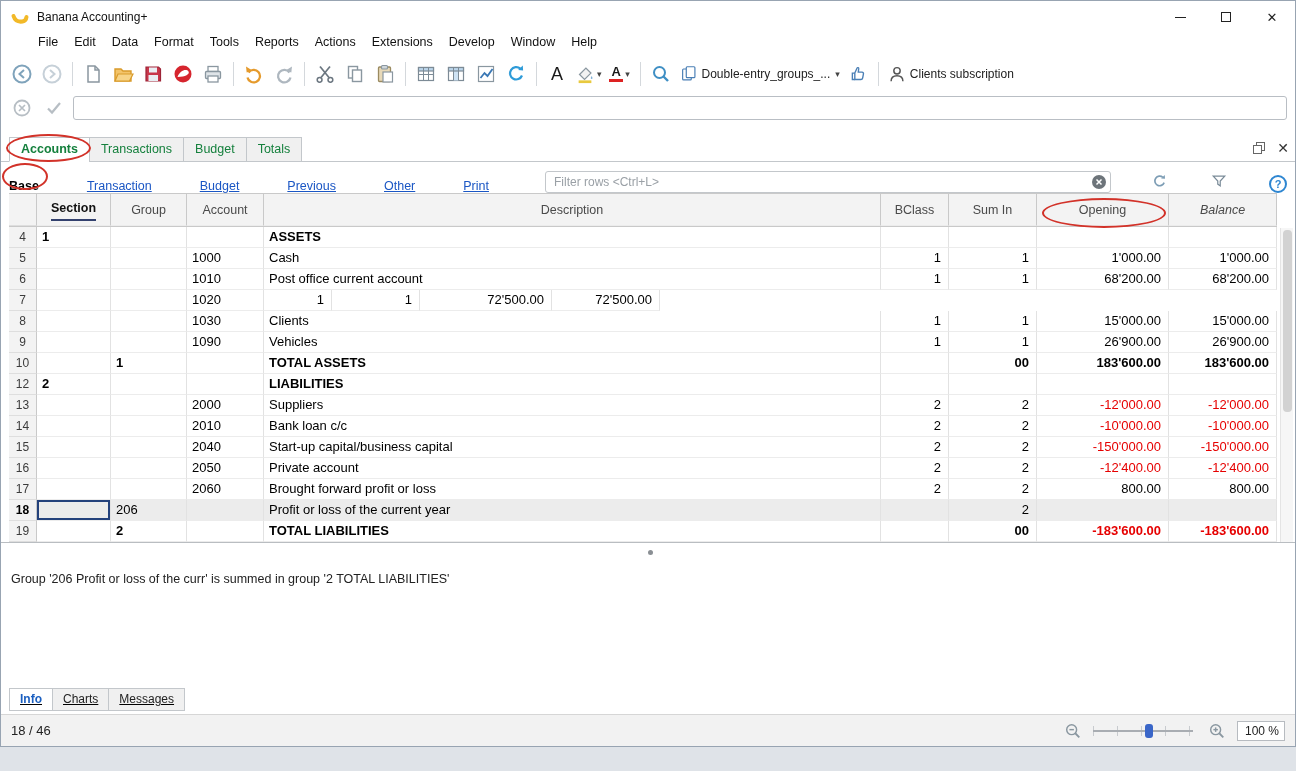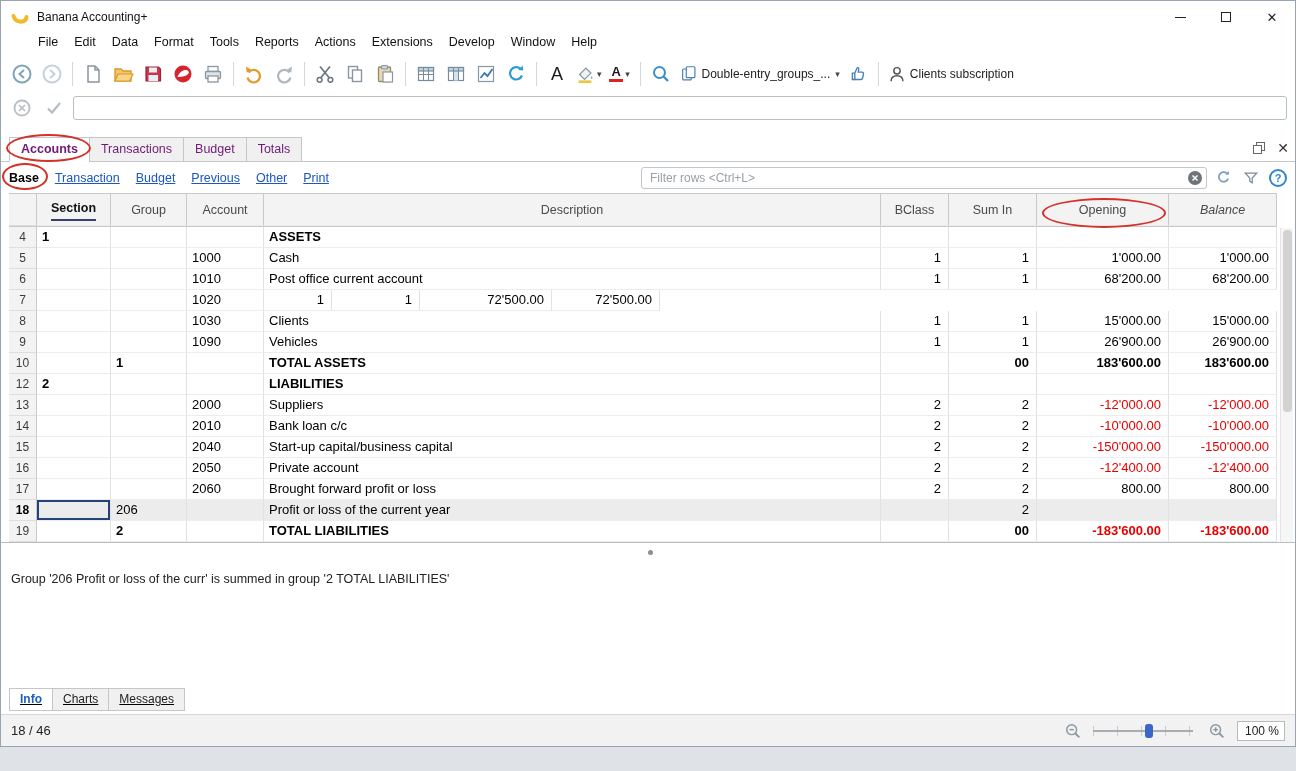--- a/index.html
+++ b/index.html
@@ -33,29 +33,29 @@
 
   
   .formulabar { height:30px; display:flex; align-items:center; padding:0 8px; margin-bottom:12px; flex:0 0 auto; }
   .fb-icon { width:26px; height:26px; display:flex; align-items:center; justify-content:center; margin-right:6px; }
   .f-input { flex:1; height:24px; border:1px solid #b9bec4; border-radius:3px; font-size:12.5px;
              padding:0 6px; font-family:"Liberation Sans",sans-serif; outline:none; }
 
   
   .tabstrip { height:27px; display:flex; align-items:flex-end; padding-left:8px; flex:0 0 auto;
               border-bottom:1px solid #c3c7cb; background:#fff; }
-  .ttab { font-size:12.5px; color:#701a75; padding:4px 11px 5px; border:1px solid #c3c7cb; background:#f0f0f0;
+  .ttab { font-size:12.5px; color:#15803d; padding:4px 11px 5px; border:1px solid #c3c7cb; background:#f0f0f0;
           margin-right:-1px; margin-bottom:-1px; border-bottom:1px solid #c3c7cb; }
   .ttab.active { background:#fff; font-weight:700; border-bottom:1px solid #fff; }
   .tabstrip-right { margin-left:auto; display:flex; align-items:center; padding-bottom:3px; }
   .ts-btn { width:24px; height:20px; display:flex; align-items:center; justify-content:center; border:none; background:transparent; }
   .close-x { font-size:14px; color:#333; }
 
   
-  .subnav { height:31px; display:flex; align-items:center; padding:0 8px; flex:0 0 auto; }
+  .subnav { height:31px; display:flex; align-items:flex-end; padding:0 8px; flex:0 0 auto;gap:32px; }
   .vlink { font-size:12.5px; color:#1a56c4; text-decoration:underline; margin-right:16px; cursor:pointer; }
   .vlink.active { color:#000; font-weight:700; text-decoration:none; }
   .filter-wrap { margin-left:auto; position:relative; width:566px; }
   .filter-input { width:100%; height:22px; border:1px solid #c3c7cb; border-radius:3px; font-size:12px;
                   padding:0 24px 0 8px; color:#555; font-family:"Liberation Sans",sans-serif; outline:none; }
   .filter-input::placeholder { color:#9aa0a6; }
   .clear-btn { position:absolute; right:4px; top:3px; width:16px; height:16px; border:none; background:transparent; padding:0; }
   .sn-icon-btn { width:24px; height:24px; border:none; background:transparent; display:flex;
                  align-items:center; justify-content:center; margin-left:4px; }
   .help-btn { margin-left:6px; width:18px; height:18px; border:2px solid #2e86d1; border-radius:50%;

